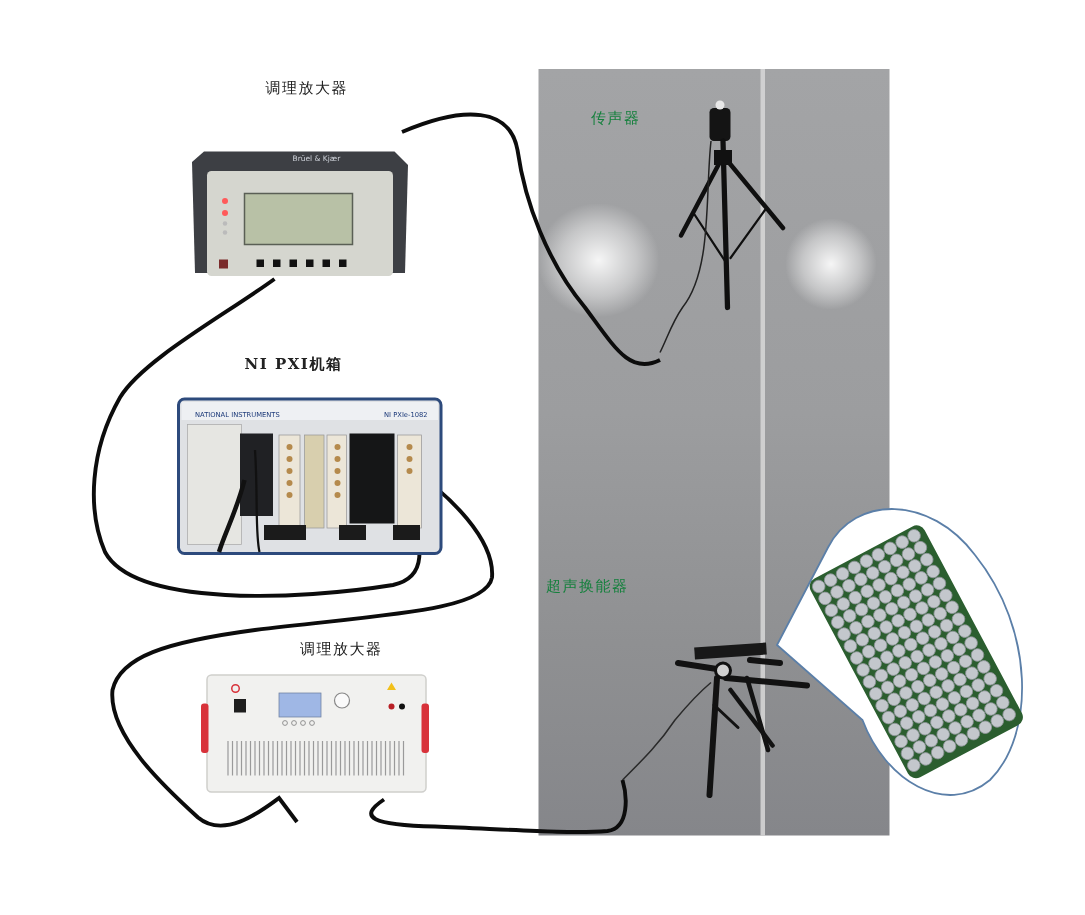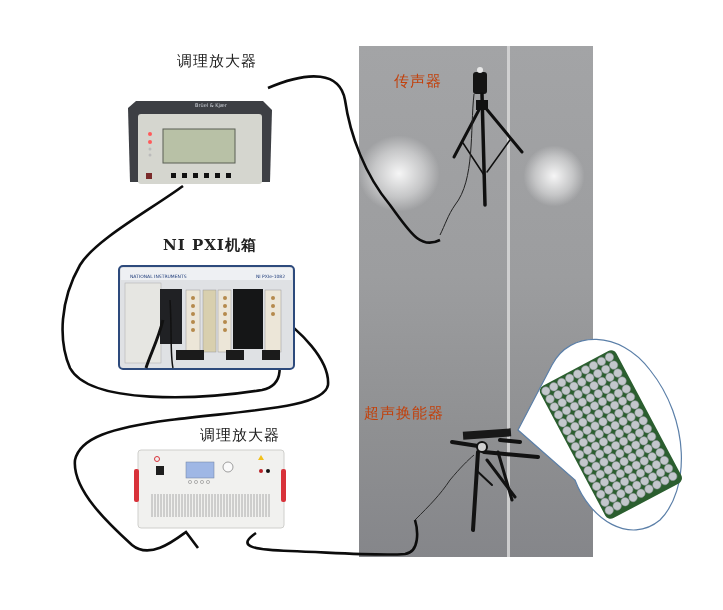--- a/index.html
+++ b/index.html
@@ -1,18 +1,18 @@
 <!DOCTYPE html>
 <html><head>
 <meta charset="utf-8">
 <style>
   html, body { margin: 0; padding: 0; background: #ffffff; }
   body { width: 723px; height: 610px; position: relative; overflow: hidden; font-family: "DejaVu Serif", "Liberation Serif", serif; }
-  .label { position: absolute; font-size: 15px; color: #222; white-space: nowrap; letter-spacing: 1px; }
-  .label.on-photo { color: #c2410c; }
+  .label { position: absolute; font-size: 10px; color: #222; white-space: nowrap; letter-spacing: 1px; }
+  .label.on-photo { color: #15803d; }
   .photo { position: absolute; left: 359px; top: 46px; width: 234px; height: 511px;
     background: linear-gradient(180deg, #a3a4a6 0%, #9c9d9f 45%, #8f9092 75%, #85868a 100%); }
   .floor-line { position: absolute; left: 148px; top: 0; width: 3px; height: 100%; background: #d8d8d8; opacity: .85; }
   .glare { position: absolute; background: radial-gradient(ellipse at center, rgba(255,255,255,.9) 0%, rgba(255,255,255,.4) 45%, rgba(255,255,255,0) 72%); }
   svg { position: absolute; left: 0; top: 0; }
 </style>
 </head>
 <body>
 
 <div class="photo">
@@ -208,13 +208,13 @@
         <line x1="266" y1="494" x2="266" y2="517"></line>
         <line x1="269" y1="494" x2="269" y2="517"></line>
     </g>
   </g>
 </svg>
 
 <div class="label" style="left:177px;top:52px;">调理放大器</div>
 <div class="label" style="left:163px;top:236px;font-weight:bold;">NI PXI机箱</div>
 <div class="label" style="left:200px;top:426px;">调理放大器</div>
 <div class="label on-photo" style="left:394px;top:72px;">传声器</div>
-<div class="label on-photo" style="left:364px;top:404px;">超声换能器</div>
+<div class="label on-photo" style="left:364px;top:384px;">超声换能器</div>
 
 </body></html>

